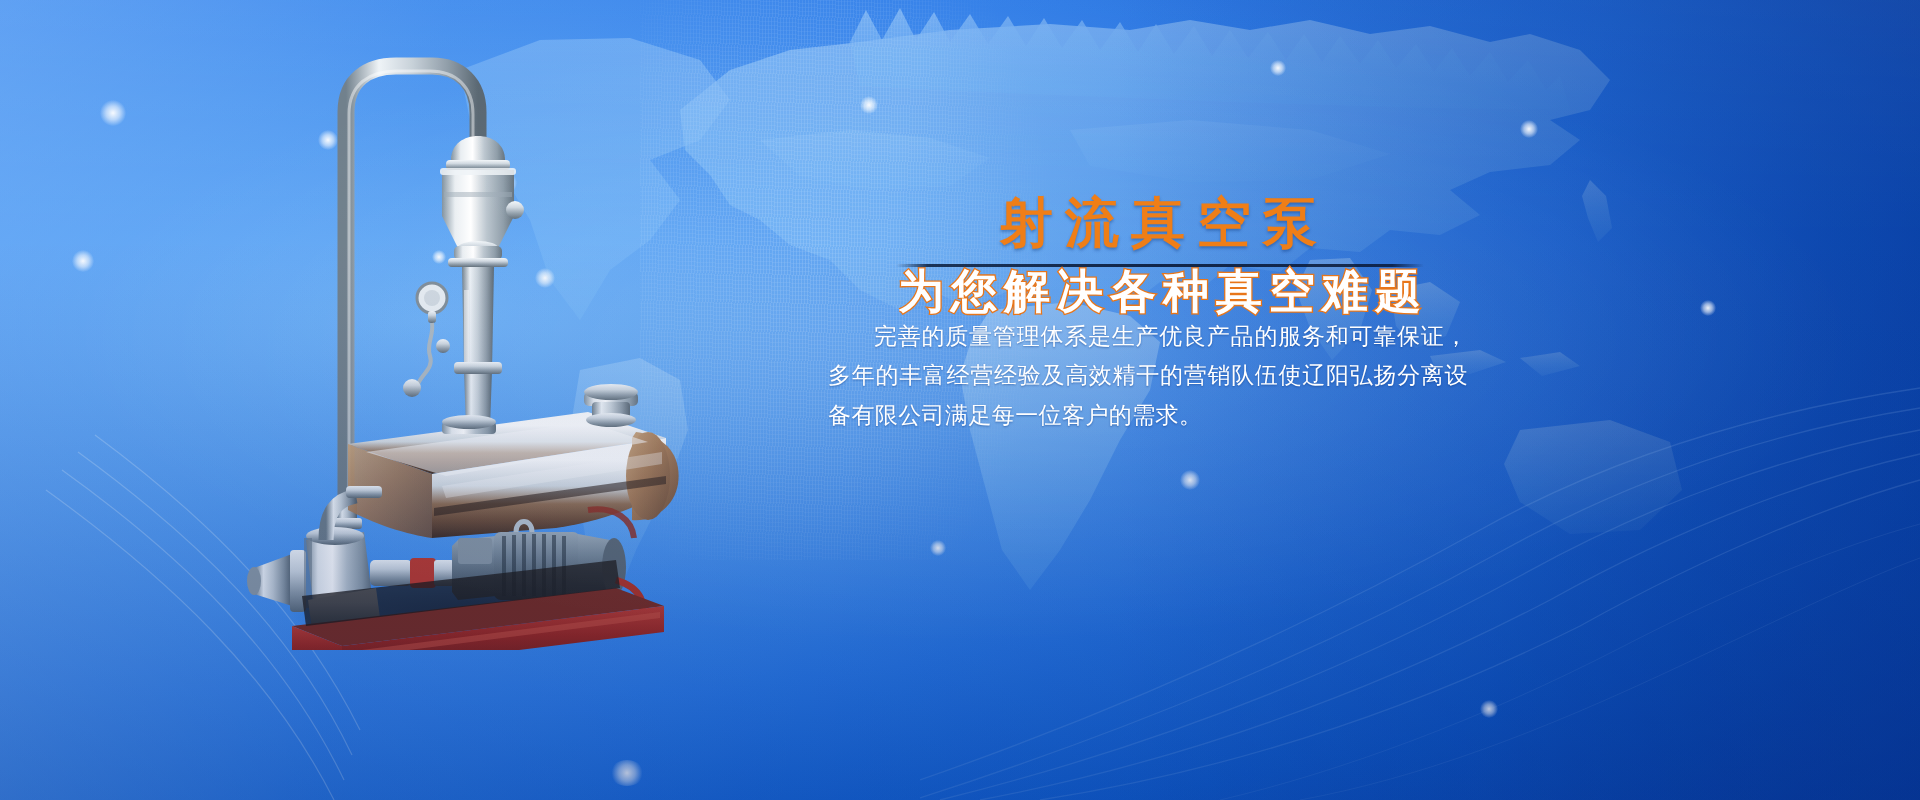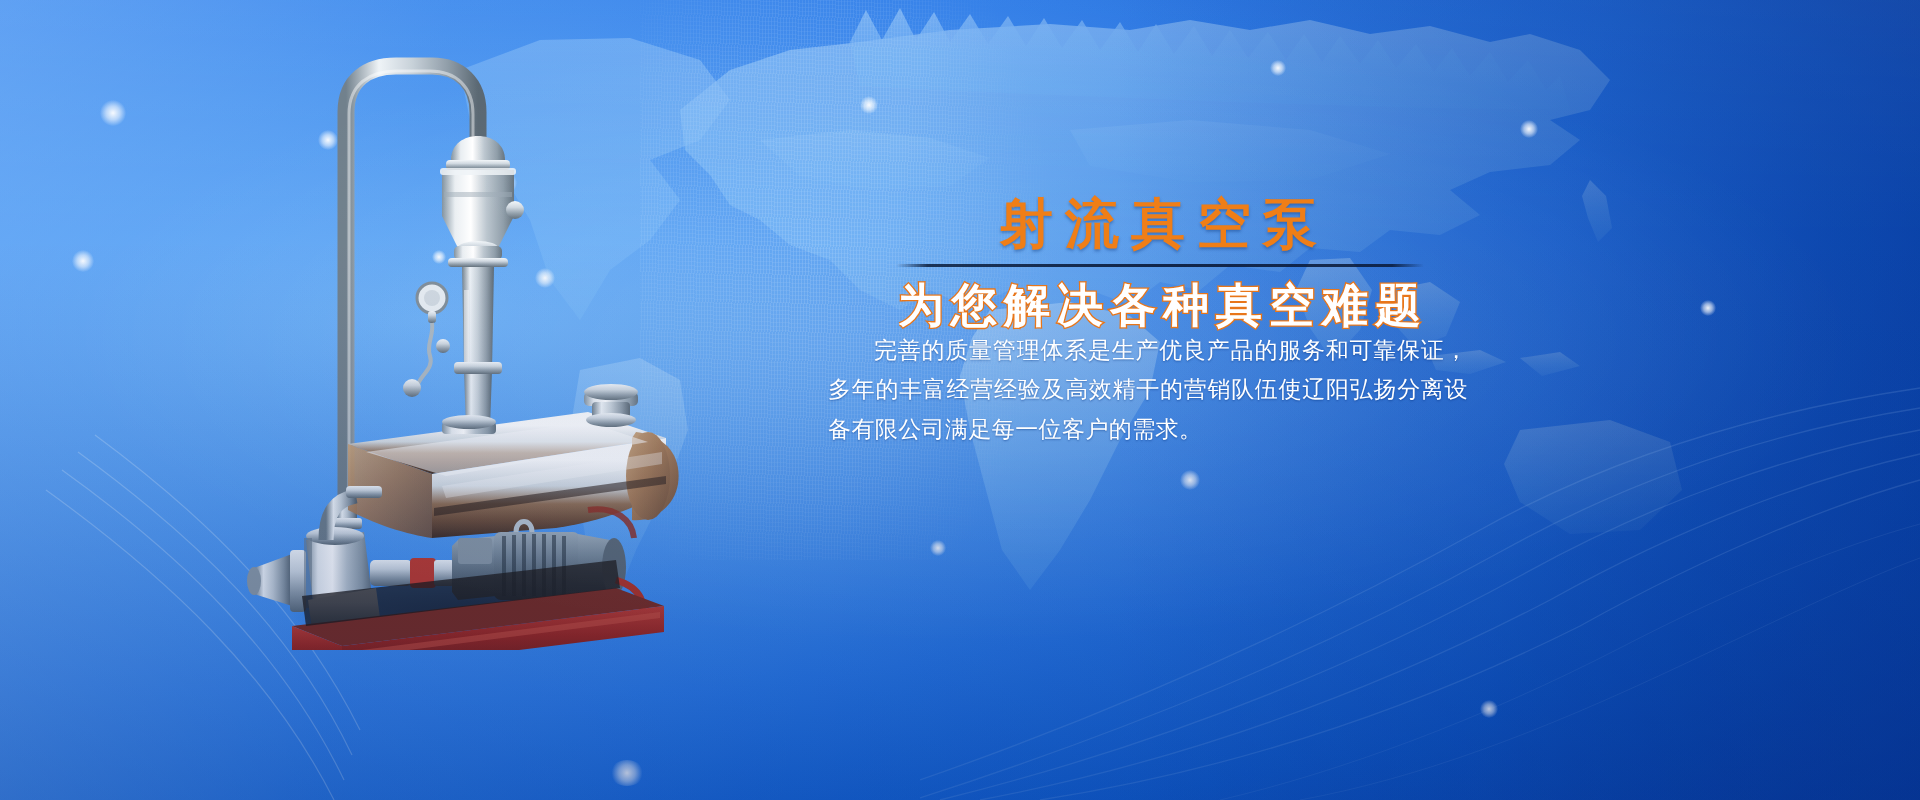--- a/index.html
+++ b/index.html
@@ -111,40 +111,39 @@
   .product svg { width: 100%; height: 100%; display: block; }
 
   
   .copy {
     position: absolute;
     left: 770px;
     top: 196px;
     width: 780px;
   }
   .headline {
-    font-family: Liberation Sans, sans-serif;
+    font-family: Liberation Serif, serif;
     font-size: 54px;
     font-weight: bold;
     letter-spacing: 12px;
     color: #ef7e17;
     text-align: center;
     line-height: 1.0;
     padding-left: 8px;
     text-shadow: 0 2px 3px rgba(0,40,110,0.35);
     white-space: nowrap;
   }
   .rule {
     margin: 14px auto 0 auto;
     width: 528px;
     height: 3px;
     background: linear-gradient(90deg, rgba(255,255,255,0.0) 0%, rgba(12,30,60,0.85) 6%, rgba(10,25,55,0.9) 50%, rgba(10,25,55,0.85) 94%, rgba(255,255,255,0.0) 100%);
     border-radius: 2px;
   }
   .subhead {
-    margin-top: 14px;
     font-family: "DejaVu Sans", "Liberation Sans", sans-serif;
     font-size: 46px;
     font-weight: bold;
     letter-spacing: 7px;
     color: #ffffff;
     text-align: center;
     line-height: 1.08;
     padding-left: 6px;
     white-space: nowrap;
     -webkit-text-stroke: 2.6px #e8761a;

